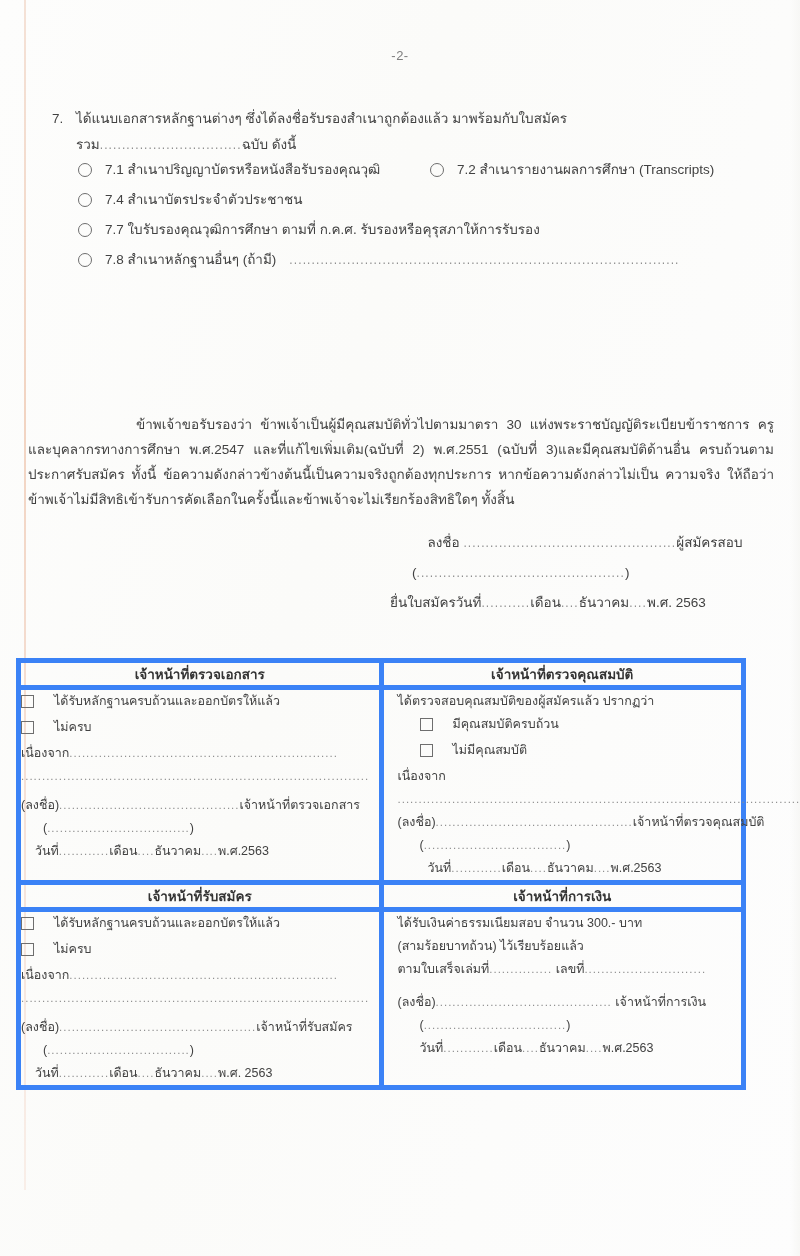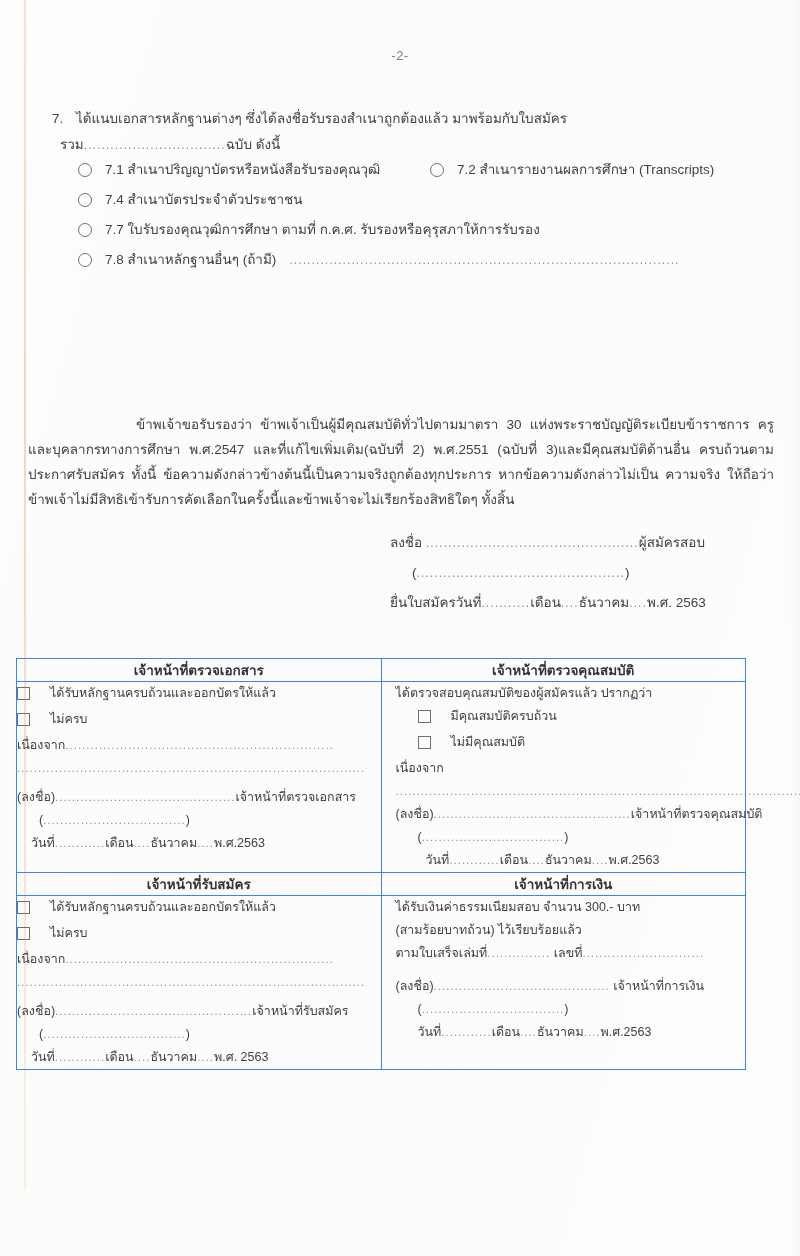--- a/index.html
+++ b/index.html
@@ -69,21 +69,21 @@
   .item7-head {
     display: flex;
     align-items: flex-start;
     gap: 9px;
   }
   .item7-num { width: 15px; flex: none; }
   .item7-text { flex: 1; }
 
   .sub-total-line {
     margin-top: 12px;
-    margin-left: 8px;
+    margin-left: 24px;
   }
   .dots {
     letter-spacing: 1.1px;
     color: #8d8d8d;
     font-size: 12px;
   }
 
   .opt-rows {
     margin-top: 12px;
     margin-left: 26px;
@@ -128,35 +128,35 @@
   
   .sign-block {
     position: absolute;
     top: 528px;
     left: 390px;
     width: 390px;
     font-size: 13.5px;
     color: #424242;
     line-height: 30px;
   }
-  .sign-line-1 { white-space: nowrap; }
+  .sign-line-1 { white-space: nowrap; text-align: center; }
   .sign-line-2 { padding-left: 22px; white-space: nowrap; }
   .sign-line-3 { white-space: nowrap; }
 
   
   .officials-table {
     position: absolute;
     left: 16px;
     top: 658px;
     width: 730px;
     border-collapse: collapse;
     table-layout: fixed;
   }
   .officials-table td, .officials-table th {
-    border: 1px solid #3b82f6;
+    border: 5px solid #3b82f6;
     vertical-align: top;
     padding: 0;
   }
   .cell-head {
     text-align: center;
     font-weight: bold;
     font-size: 13.5px;
     padding: 7px 0 8px 0;
     color: #333;
   }

